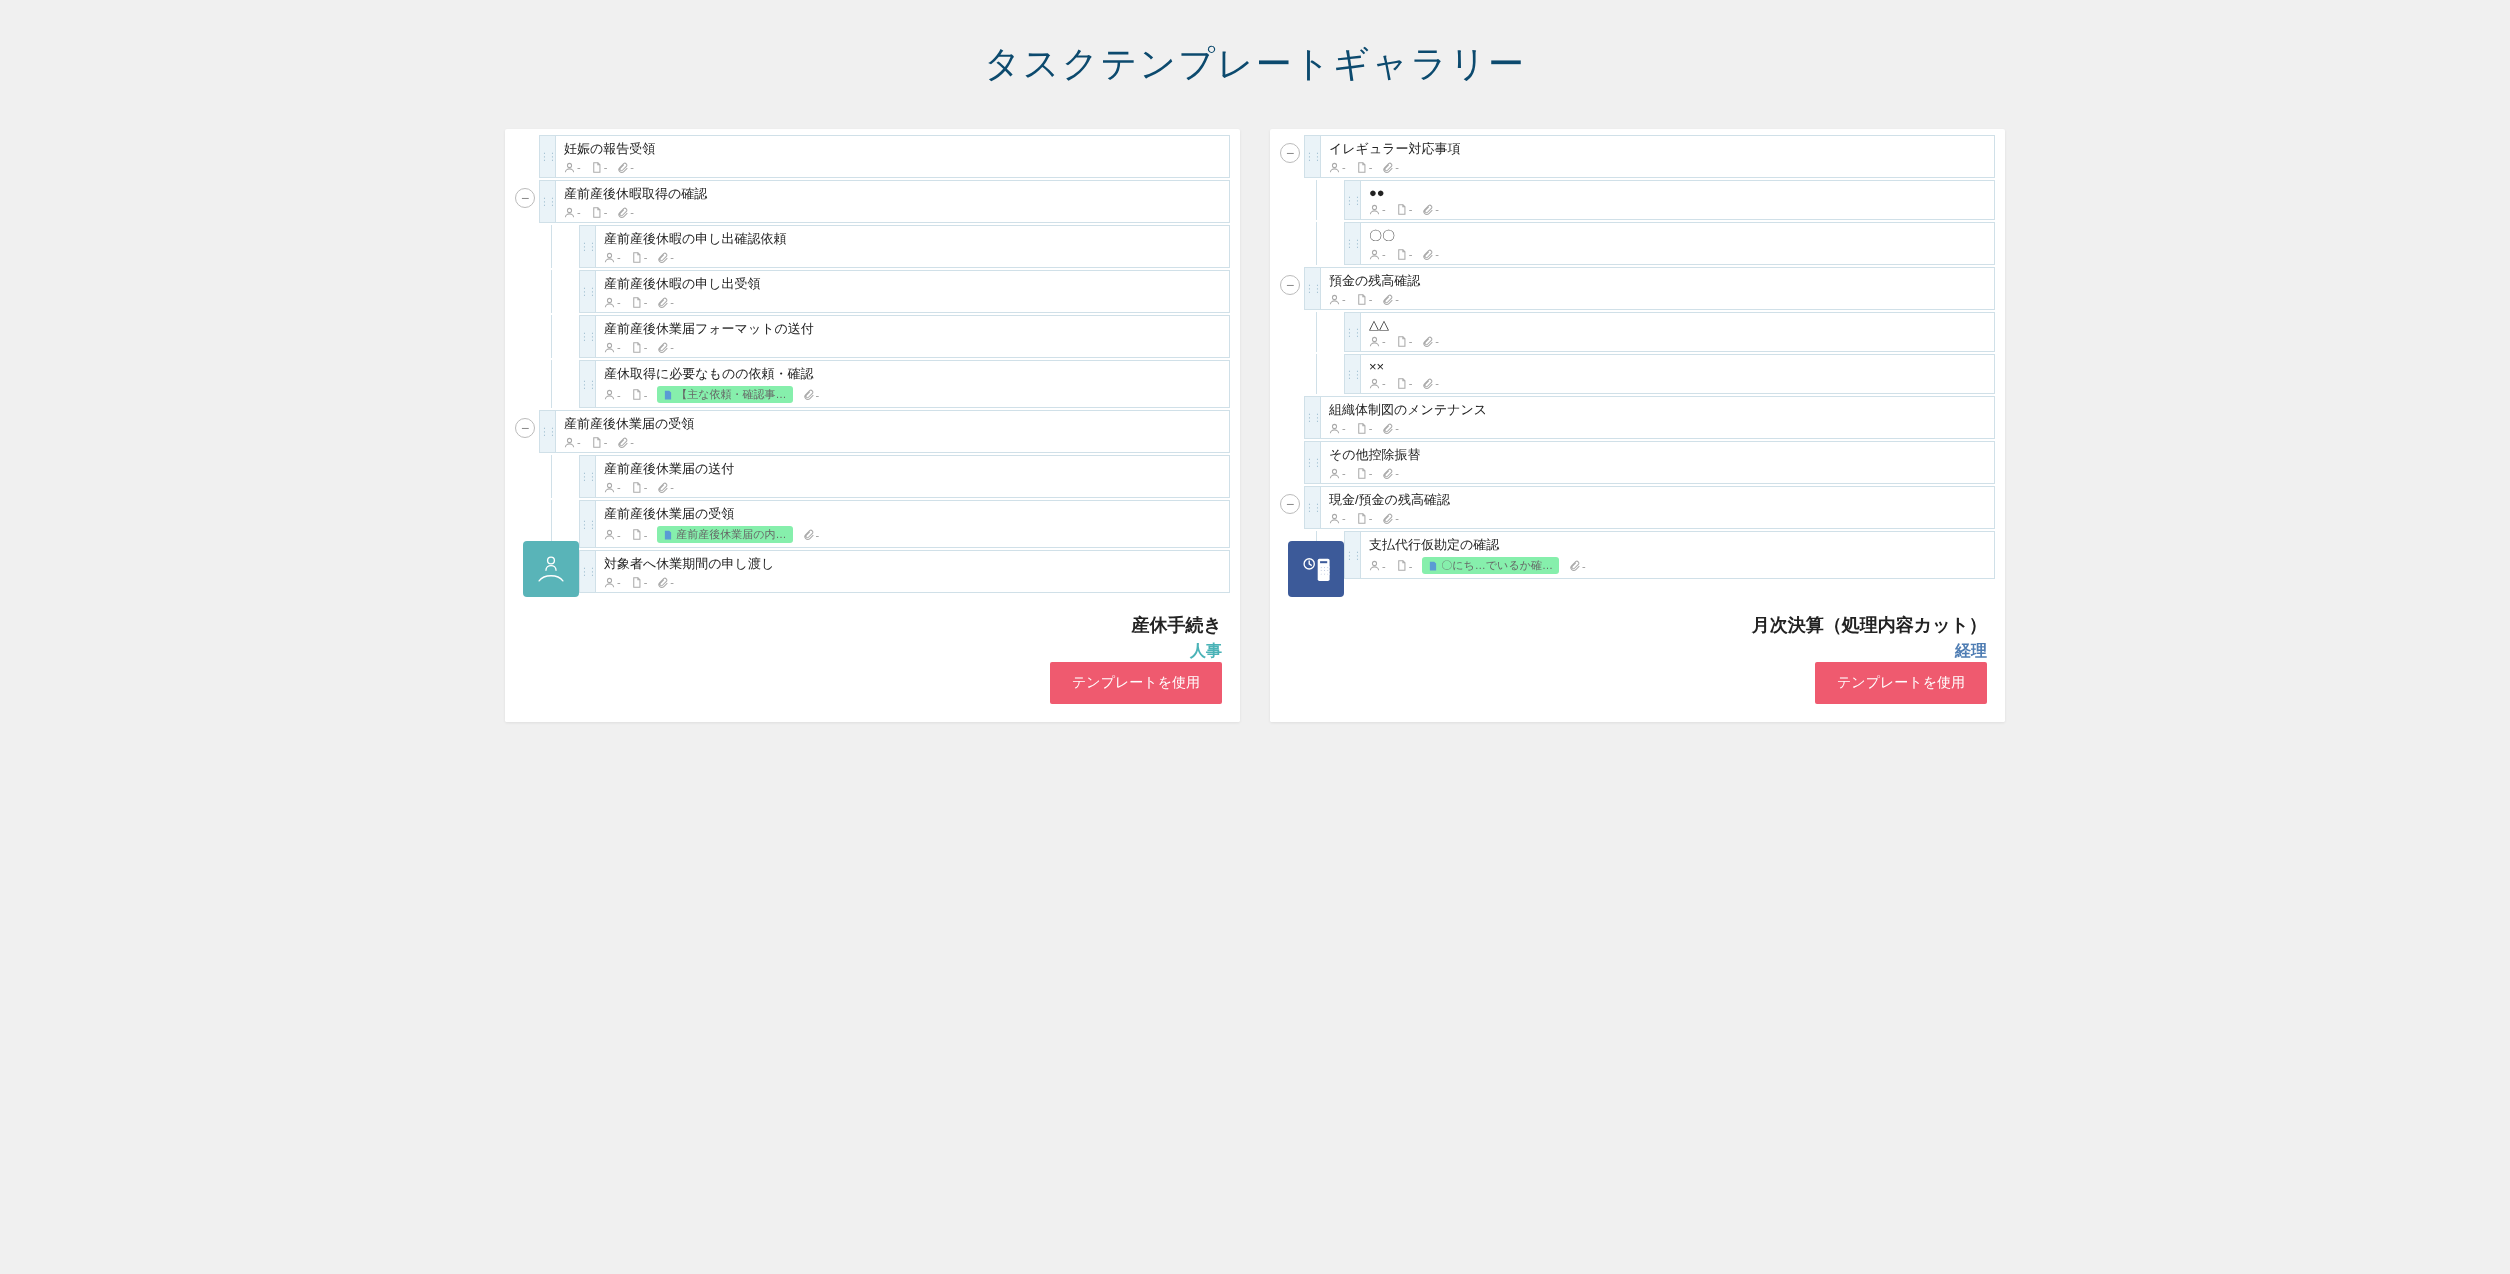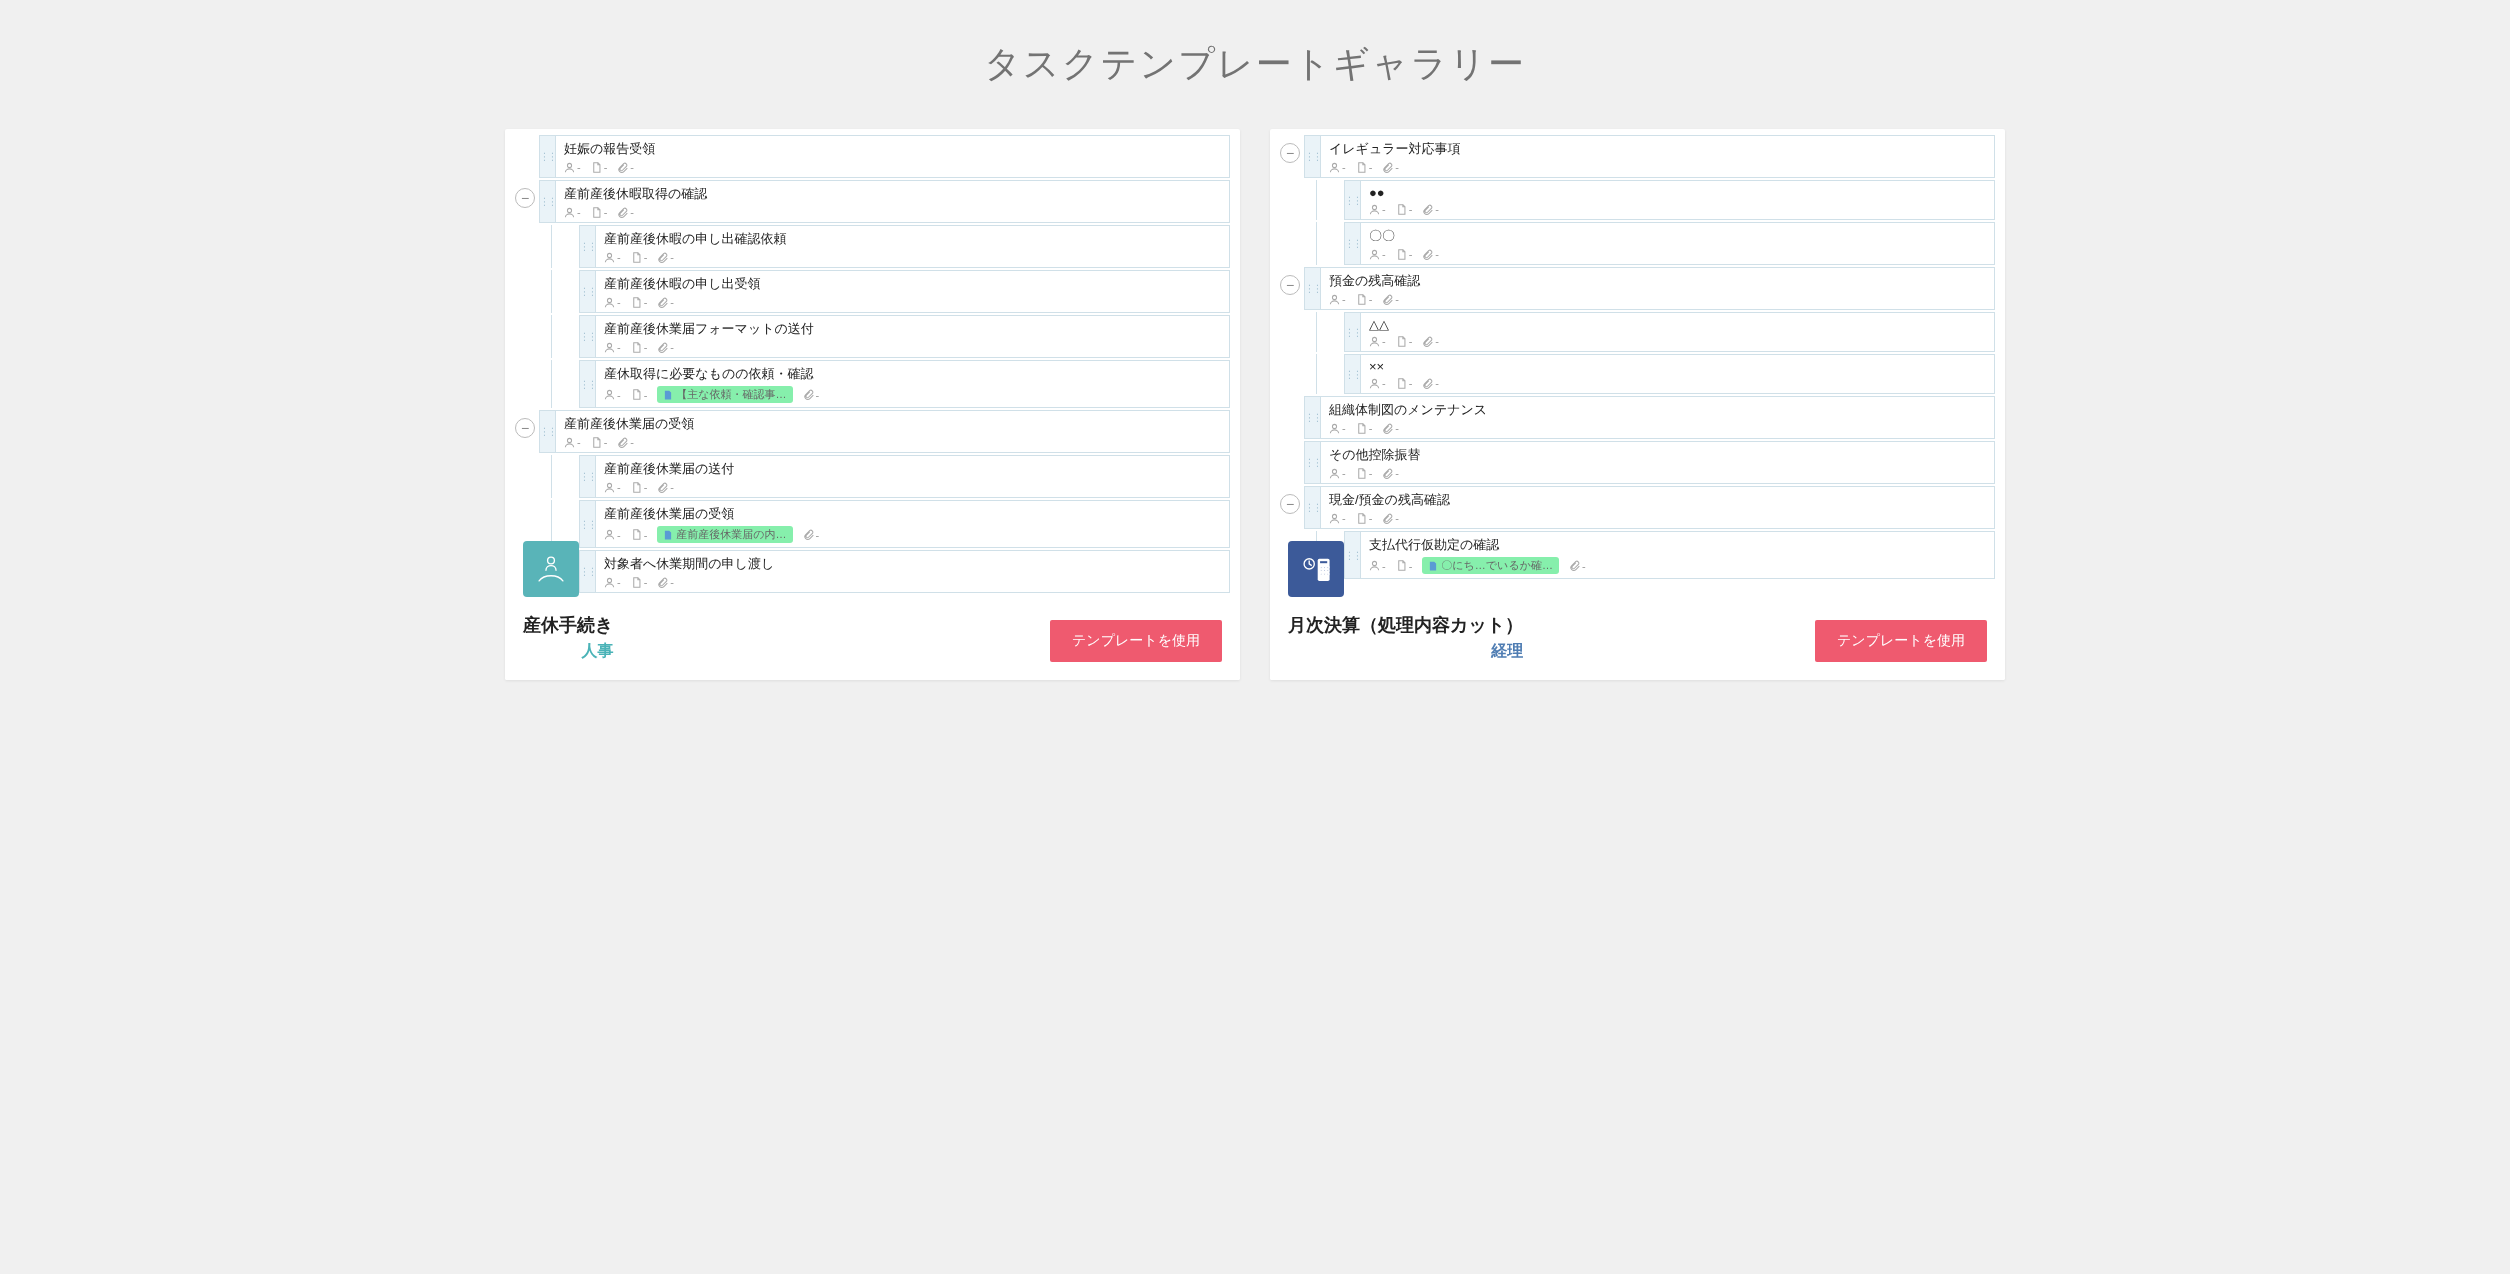--- a/index.html
+++ b/index.html
@@ -7,21 +7,21 @@
   background: #f0f0f0;
   font-family: -apple-system, BlinkMacSystemFont, "Segoe UI", "Hiragino Sans", "Hiragino Kaku Gothic ProN", Meiryo, sans-serif;
   color: #333;
 }
 .page {
   width: 1540px;
   margin: 0 auto;
   padding: 40px 20px 20px;
 }
 .header { text-align: center; margin-bottom: 40px; }
-.header h1 { font-size: 36px; font-weight: 400; letter-spacing: 2px; margin-bottom: 20px; color: #737373; }
+.header h1 { font-size: 36px; font-weight: 400; letter-spacing: 2px; margin-bottom: 20px; color: #0c4a6e; }
 .header p { font-size: 16px; color: #555; }
 .cards { display: flex; gap: 30px; }
 .card {
   flex: 1;
   background: #fff;
   border-radius: 2px;
   box-shadow: 0 1px 3px rgba(0,0,0,0.08);
   display: flex;
   flex-direction: column;
   overflow: hidden;
@@ -82,20 +82,21 @@
   max-width: 140px; overflow: hidden; white-space: nowrap;
 }
 .note-chip svg { width: 10px; height: 10px; fill: #5a9bd4; stroke: none; }
 .card-footer {
   position: relative;
   padding: 18px 18px 18px 18px;
   display: flex;
   align-items: flex-end;
   justify-content: space-between;
   background: #fff;
+  flex-direction: column;
 }
 .badge {
   position: absolute;
   top: -54px; left: 18px;
   width: 56px; height: 56px;
   border-radius: 4px;
   display: flex; align-items: center; justify-content: center;
   color: #fff;
 }
 .badge svg { width: 34px; height: 34px; }

